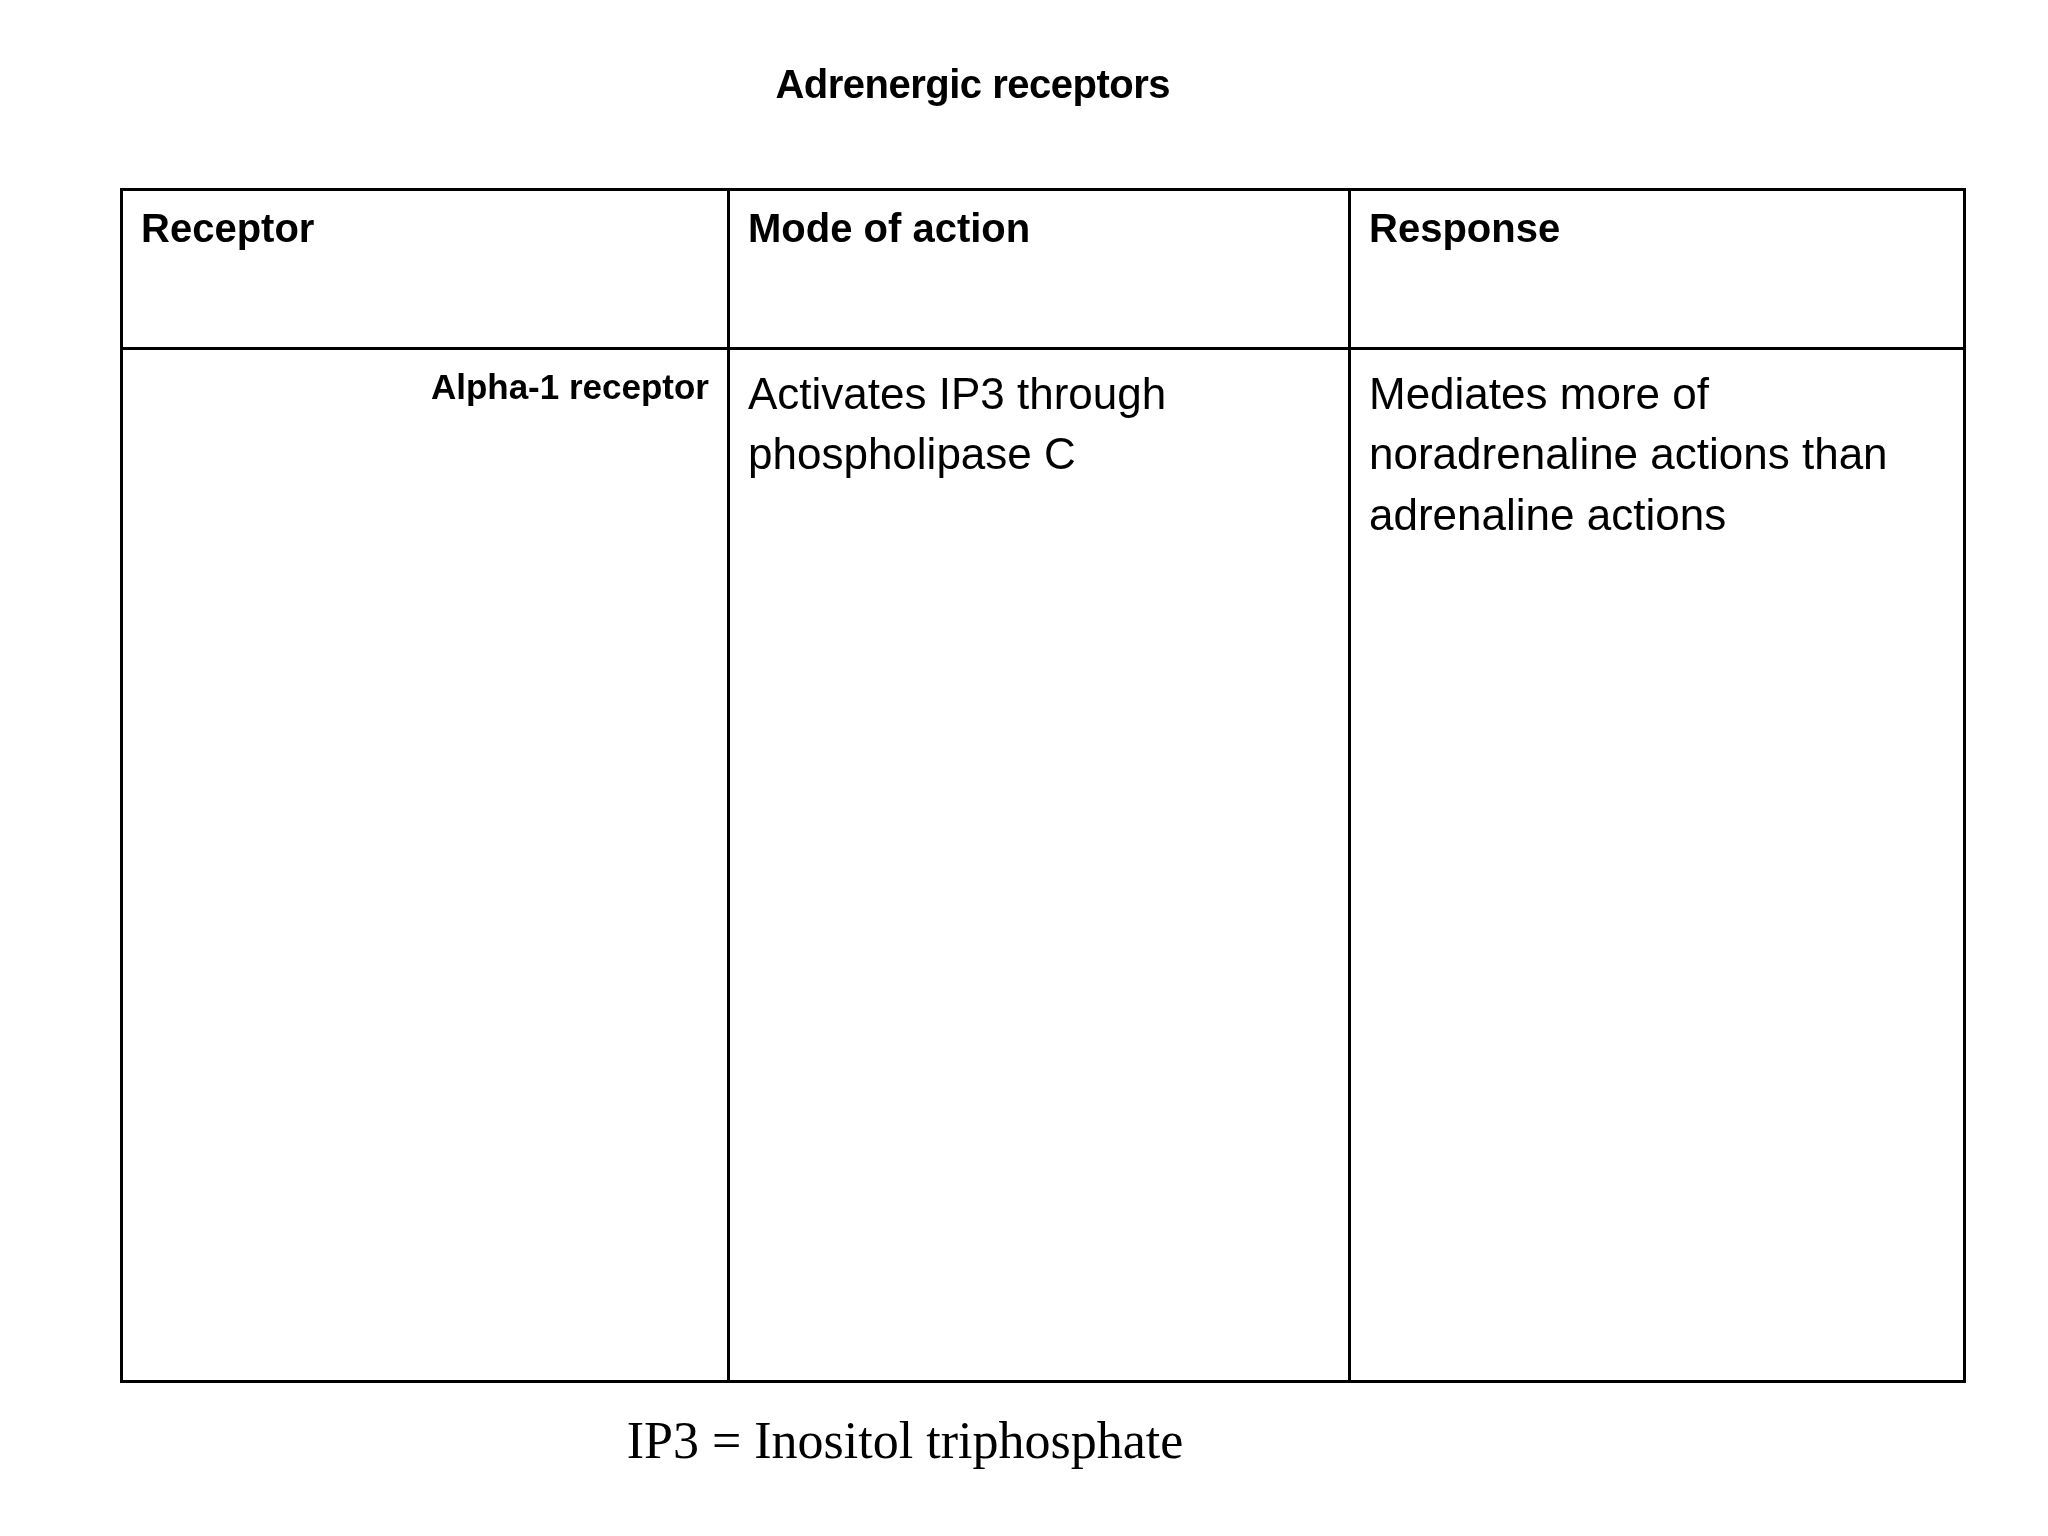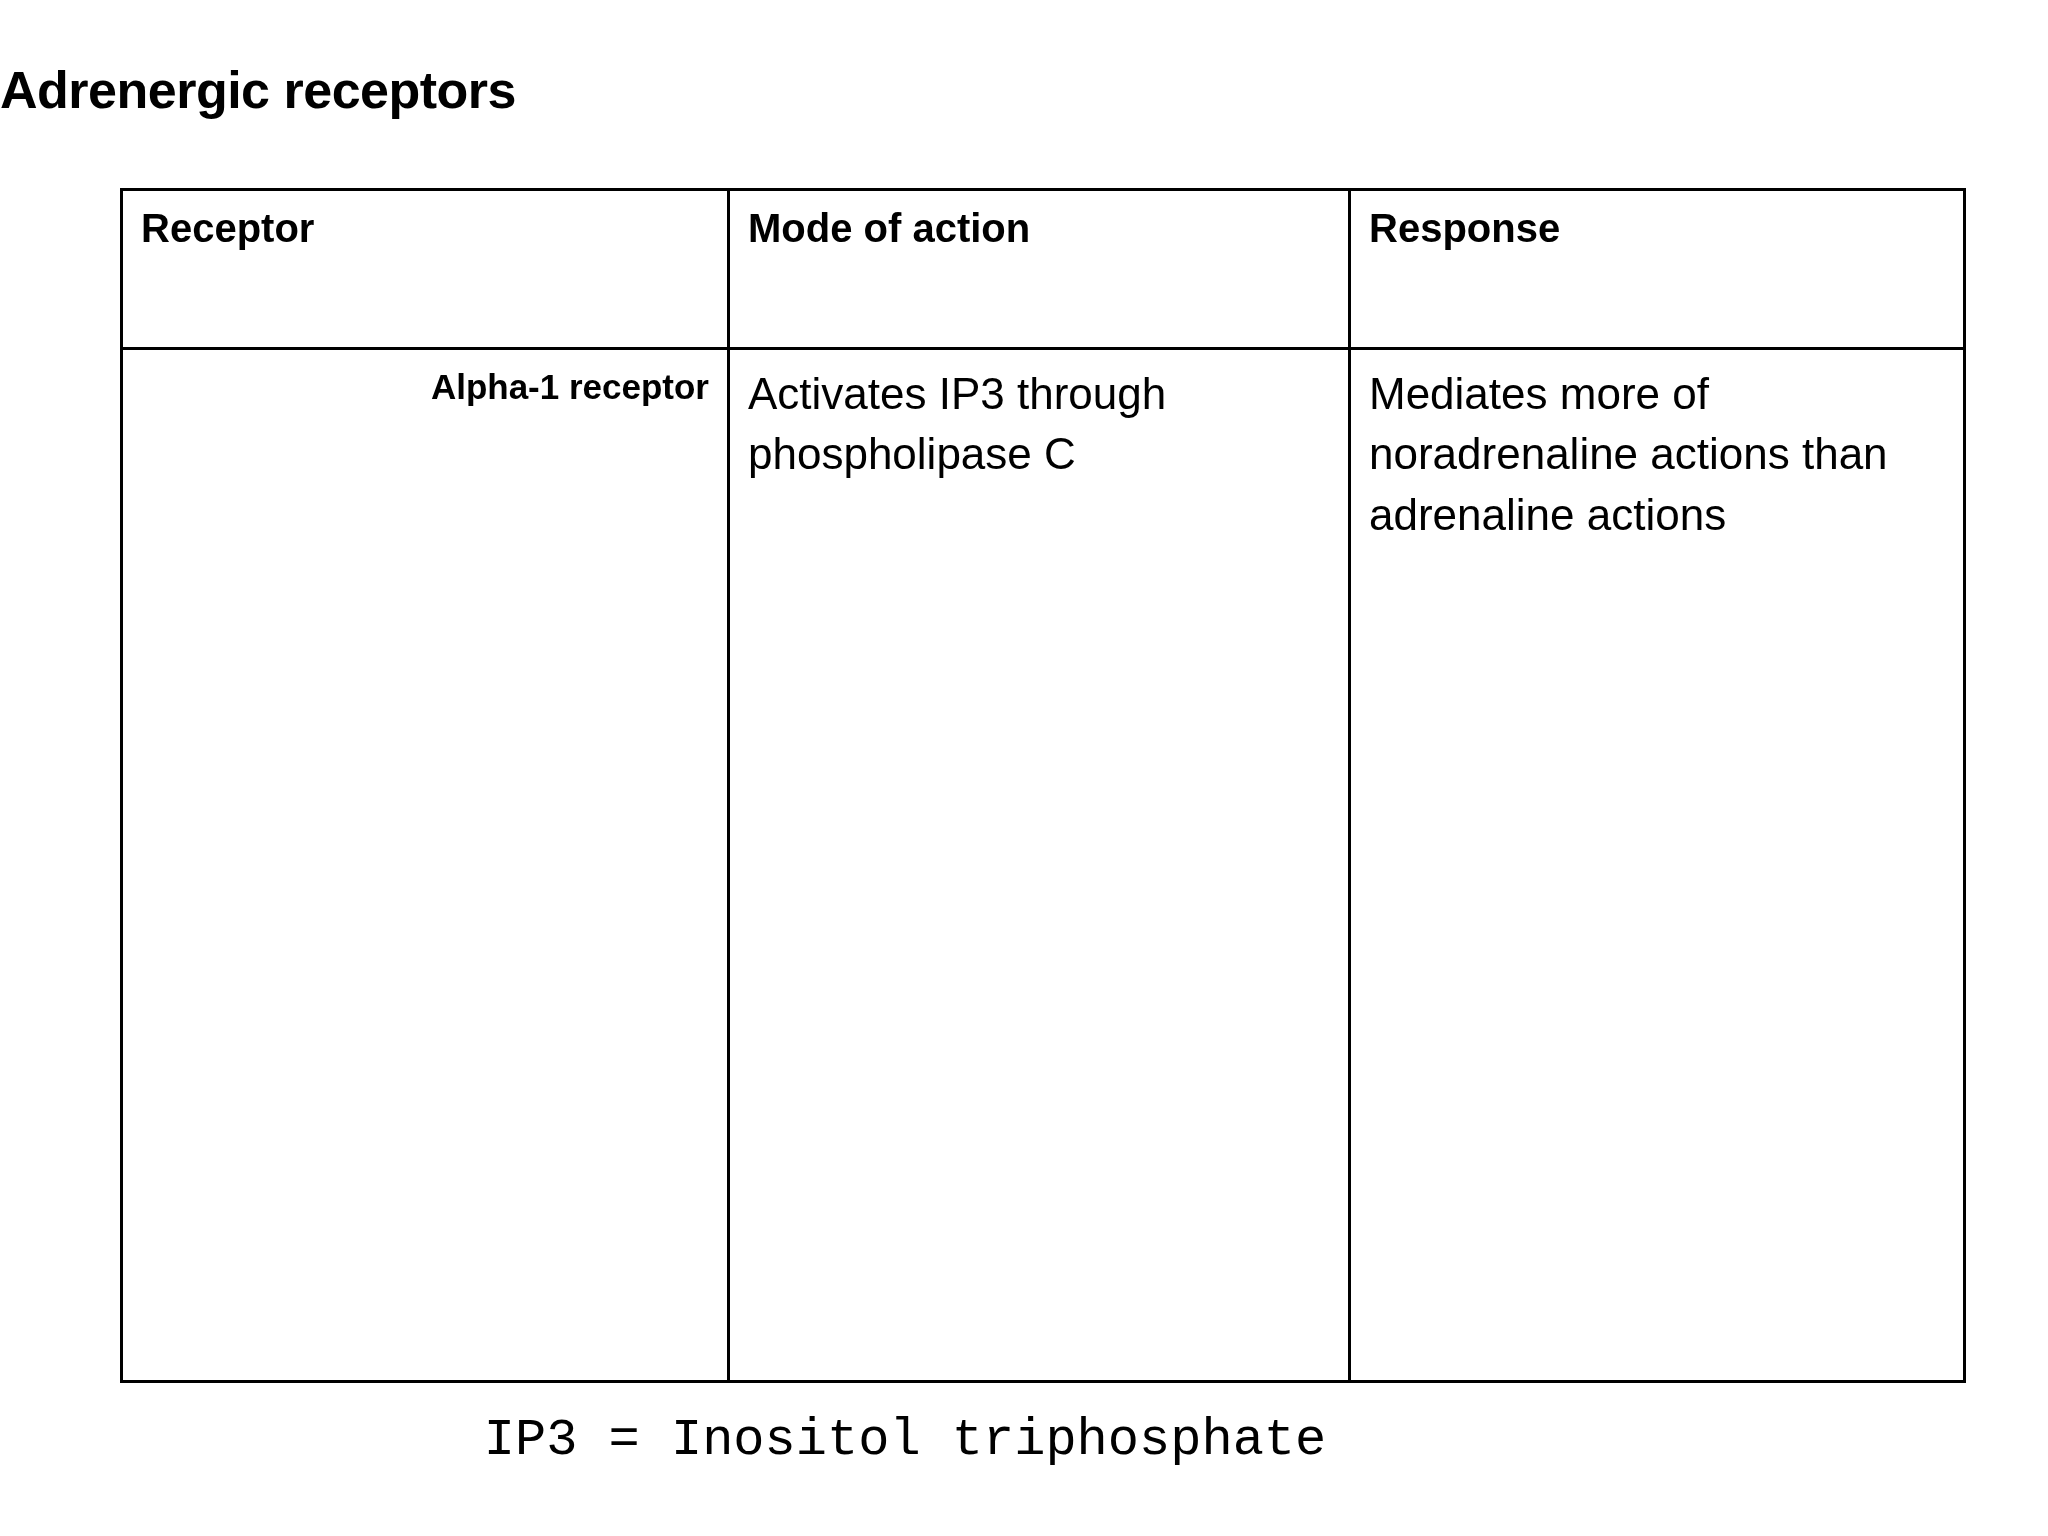--- a/index.html
+++ b/index.html
@@ -18,22 +18,22 @@
     position: relative;
     width: 2048px;
     height: 1536px;
     background: #ffffff;
   }
   .slide-title {
     position: absolute;
     left: 0;
     top: 62px;
     width: 1170px;
-    text-align: left;
-    font-size: 52px;
+    text-align: right;
+    font-size: 40px;
     font-weight: bold;
     letter-spacing: -0.5px;
     color: #000000;
     line-height: 1.1;
     font-family: "Liberation Sans", sans-serif;
   }
   .table-wrap {
     position: absolute;
     left: 120px;
     top: 188px;
@@ -89,21 +89,21 @@
   .footnote {
     position: absolute;
     left: 0;
     top: 1412px;
     width: 1810px;
     text-align: center;
     font-size: 52px;
     font-weight: normal;
     line-height: 1.1;
     color: #000000;
-    font-family: Liberation Mono, monospace;
+    font-family: Liberation Serif, serif;
   }
 </style>
 </head>
 <body>
 
 <div class="slide">
 
   <div class="slide-title">Adrenergic receptors</div>
 
   <div class="table-wrap">

